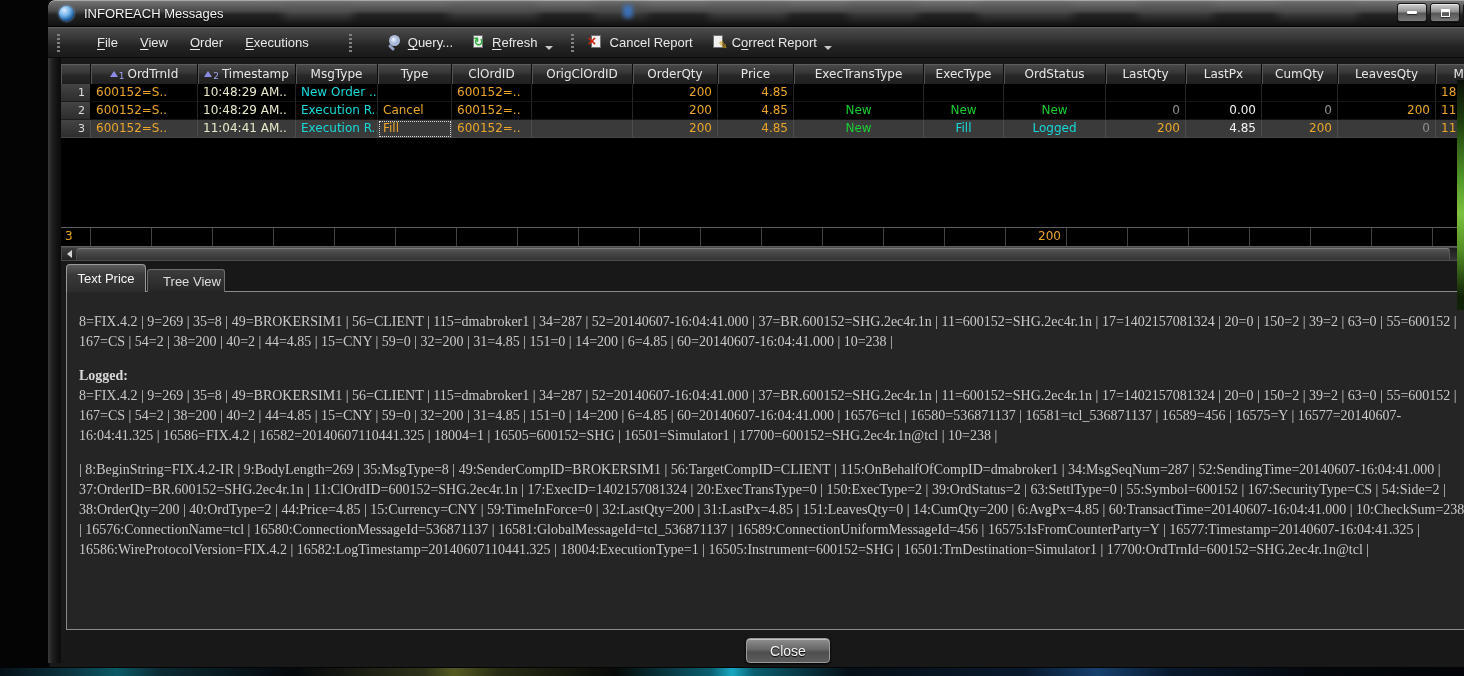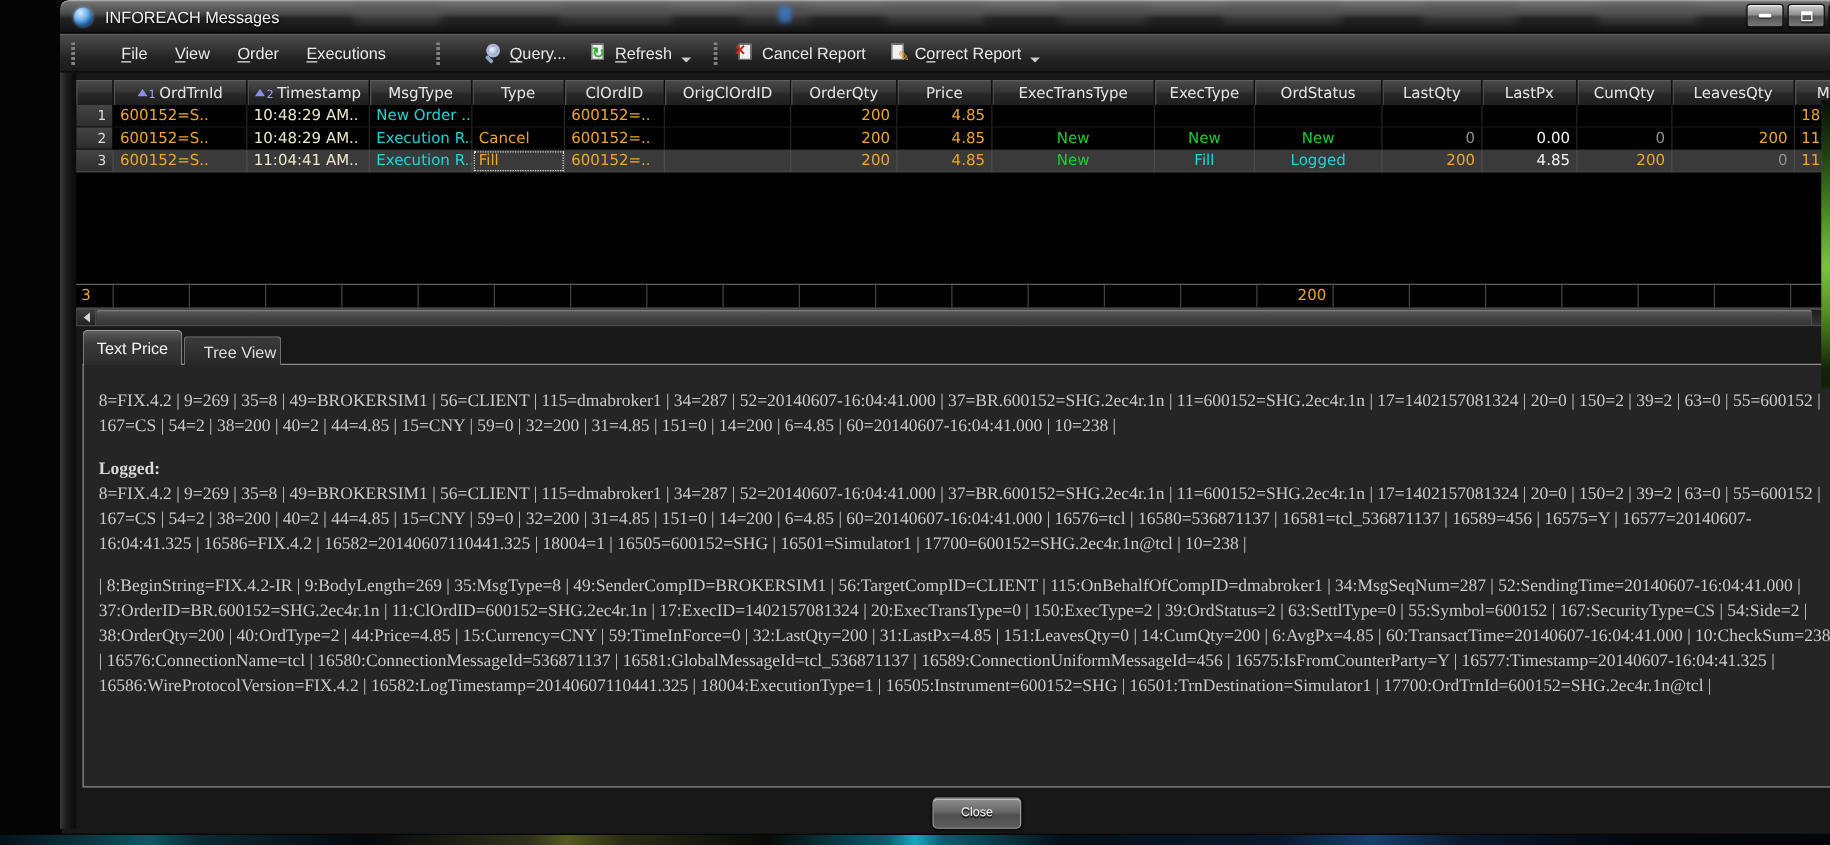--- a/index.html
+++ b/index.html
@@ -119,22 +119,22 @@
     border:1px solid #9a9a9a;border-bottom:none;border-radius:4px 4px 0 0;}
   .tab-inactive{width:78px;height:23px;color:#dedede;margin-left:1px;
     background:linear-gradient(#3c3c3c,#262626);
     border:1px solid #6f6f6f;border-bottom:none;border-radius:3px 3px 0 0;padding-left:12px;}
   #panel{position:absolute;left:18px;top:291px;width:1415px;height:339px;box-sizing:border-box;
     border:1px solid #8a8a8a;background:#252525;padding:20px 12px 0 12px;overflow:hidden;}
   .section{margin-bottom:14px;font-family:"Liberation Serif",serif;font-size:14px;
     line-height:20px;color:#c9c9c9;}
   .slabel{font-weight:bold;color:#d8d8d8;}
   
-  #closebtn{position:absolute;left:698px;top:638px;width:71px;height:25px;border-radius:4px;
-    border:1px solid #9a9a9a;color:#f5f5f5;font-family:"Liberation Sans",sans-serif;font-size:10px;
+  #closebtn{position:absolute;left:698px;top:638px;width:84px;height:25px;border-radius:4px;
+    border:1px solid #9a9a9a;color:#f5f5f5;font-family:"Liberation Sans",sans-serif;font-size:14px;
     background:linear-gradient(#8f8f8f,#676767 45%,#4e4e4e 58%,#5d5d5d);
     box-shadow:0 1px 3px #000, inset 0 1px 0 #c0c0c0;text-shadow:0 1px 1px #000;cursor:default;}
 </style>
 </head>
 <body>
 
 <div id="screen">
   <div id="window">
 
     <div id="titlebar">

